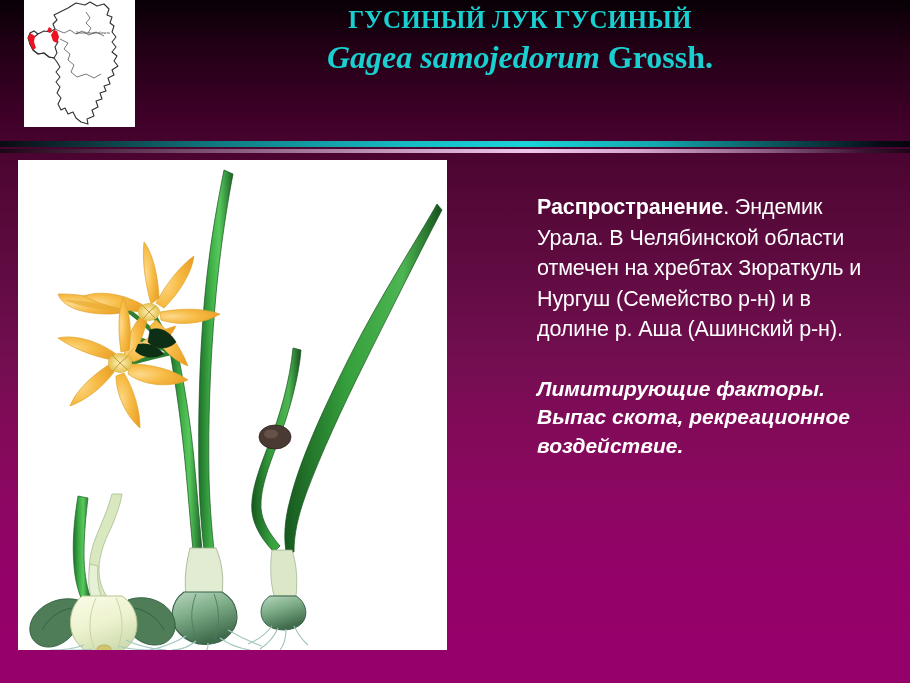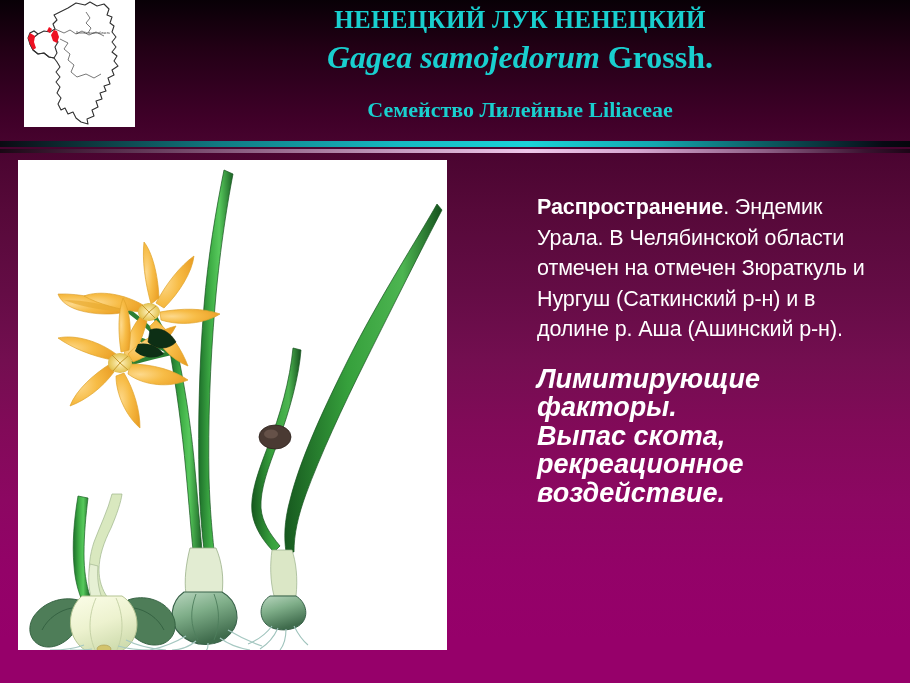--- a/index.html
+++ b/index.html
@@ -126,22 +126,22 @@
     width: 345px;
     color: #ffffff;
   }
   .para-dist {
     font-size: 21.5px;
     line-height: 30.5px;
     letter-spacing: -0.1px;
   }
   .para-dist .lead { font-weight: bold; margin-top: 15px; }
   .para-limit {
-    margin-top: 20px;
-    font-size: 27px;
+    margin-top: 30px;
+    font-size: 21px;
     line-height: 28.5px;
     font-weight: bold;
     font-style: italic;
   }
   .nowrap-block { white-space: pre-line; }
 </style>
 </head>
 <body>
 
 <div id="slide">
@@ -170,25 +170,24 @@
                  L30 58 L33 53 L31 47 L34 42 L31 37"></path>
 
         <path fill="#ee1122" stroke="none" d="M6 33 L4 38 L6 44 L9 50 L12 48 L10 42 L11 36 Z"></path>
         <path fill="#ee1122" stroke="none" d="M30 30 L27 35 L29 41 L33 43 L35 37 L33 31 Z"></path>
         <path fill="#ee1122" stroke="none" d="M25 27 L23 31 L26 33 L28 29 Z"></path>
         <text x="52" y="34" font-size="3.4" fill="#333333" font-family="Liberation Sans, sans-serif">Челябинская область</text>
       </svg>
     </div>
 
     <div class="titles">
-      <div class="title-main">НЕНЕЦКИЙ ЛУК НЕНЕЦКИЙ</div>
+      <div class="title-main">ГУСИНЫЙ ЛУК ГУСИНЫЙ</div>
       <div class="title-species">
         <span class="sp-italic">Gagea samojedorum</span><span> </span><span class="sp-author">Grossh.</span>
       </div>
-      <div class="title-family">Семейство Лилейные Liliaceae</div>
     </div>
   </div>
 
   <div class="rule-cyan"></div>
   <div class="rule-pink"></div>
 
   <div class="plate">
     <svg width="429" height="490" viewBox="0 0 429 490">
       <defs>
         <linearGradient id="leafg" x1="0" y1="0" x2="1" y2="0">
@@ -348,19 +347,19 @@
           <path d="M74 489 C68 490, 60 490, 52 490"></path>
           <path d="M100 486 C110 489, 122 490, 134 490"></path>
           <path d="M108 480 C120 486, 134 489, 148 490"></path>
         </g>
       </g>
     </svg>
   </div>
 
   <div class="text-col">
     <div class="para-dist">
-      <span class="lead">Распространение</span><span>. Эндемик Урала.  В Челябинской области отмечен на отмечен Зюраткуль и Нургуш (Саткинский р-н) и в долине р. Аша (Ашинский р-н).</span>
+      <span class="lead">Распространение</span><span>. Эндемик Урала.  В Челябинской области отмечен на хребтах Зюраткуль и Нургуш (Семейство р-н) и в долине р. Аша (Ашинский р-н).</span>
     </div>
     <div class="para-limit nowrap-block">Лимитирующие факторы.
 Выпас скота, рекреационное воздействие.</div>
   </div>
 
 </div>
 
 </body></html>

